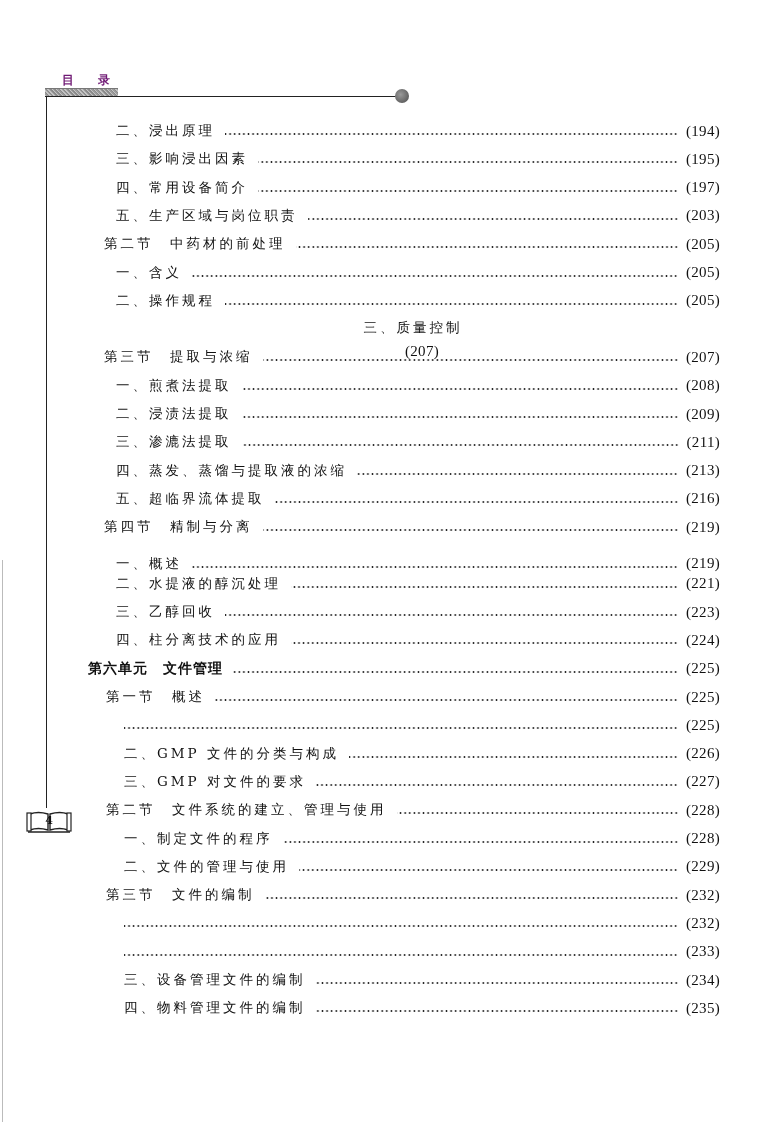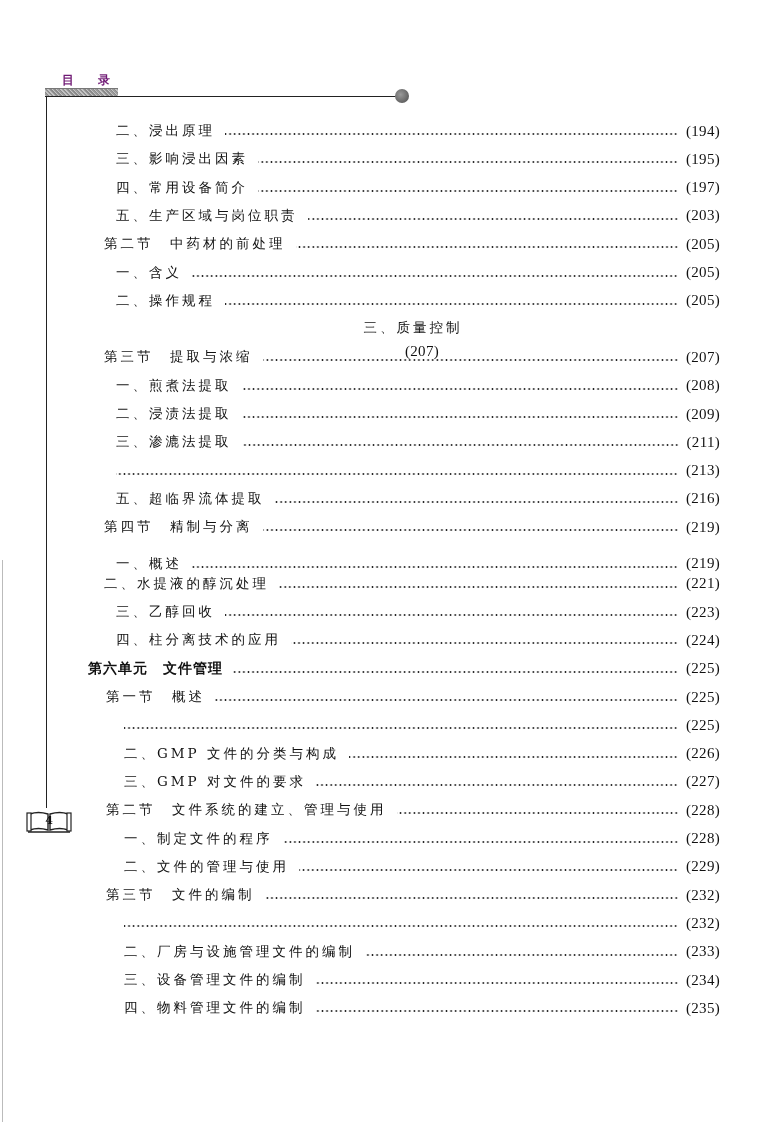--- a/index.html
+++ b/index.html
@@ -131,39 +131,40 @@
       <span class="label">二、浸渍法提取</span>
       <span class="dots"></span>
       <span class="page">(209)</span>
     </div>
     <div class="row" style="left: 116px; top: 432.3px;">
       <span class="label">三、渗漉法提取</span>
       <span class="dots"></span>
       <span class="page">(211)</span>
     </div>
     <div class="row" style="left: 116px; top: 460.6px;">
+      <span class="label">四、蒸发、蒸馏与提取液的浓缩</span>
       <span class="dots"></span>
       <span class="page">(213)</span>
     </div>
     <div class="row" style="left: 116px; top: 488.9px;">
       <span class="label">五、超临界流体提取</span>
       <span class="dots"></span>
       <span class="page">(216)</span>
     </div>
     <div class="row" style="left: 104px; top: 517.2px;">
       <span class="label">第四节　精制与分离</span>
       <span class="dots"></span>
       <span class="page">(219)</span>
     </div>
     <div class="row" style="left: 116px; top: 545.5px; margin-top: 8px;">
       <span class="label">一、概述</span>
       <span class="dots"></span>
       <span class="page">(219)</span>
     </div>
-    <div class="row" style="left: 104px; top: 573.8px;">
+    <div class="row" style="left: 116px; top: 573.8px;">
       <span class="label">二、水提液的醇沉处理</span>
       <span class="dots"></span>
       <span class="page">(221)</span>
     </div>
     <div class="row" style="left: 116px; top: 602.1px;">
       <span class="label">三、乙醇回收</span>
       <span class="dots"></span>
       <span class="page">(223)</span>
     </div>
     <div class="row" style="left: 116px; top: 630.4px;">
@@ -213,21 +214,20 @@
     <div class="row" style="left: 106px; top: 885.1px;">
       <span class="label">第三节　文件的编制</span>
       <span class="dots"></span>
       <span class="page">(232)</span>
     </div>
     <div class="row" style="left: 124px; top: 913.4px;">
       <span class="dots"></span>
       <span class="page">(232)</span>
     </div>
     <div class="row" style="left: 124px; top: 941.7px;">
-      <span class="label">二、厂房与设施管理文件的编制</span>
       <span class="dots"></span>
       <span class="page">(233)</span>
     </div>
     <div class="row" style="left: 124px; top: 970px;">
       <span class="label">三、设备管理文件的编制</span>
       <span class="dots"></span>
       <span class="page">(234)</span>
     </div>
     <div class="row" style="left: 124px; top: 998.3px;">
       <span class="label">四、物料管理文件的编制</span>

